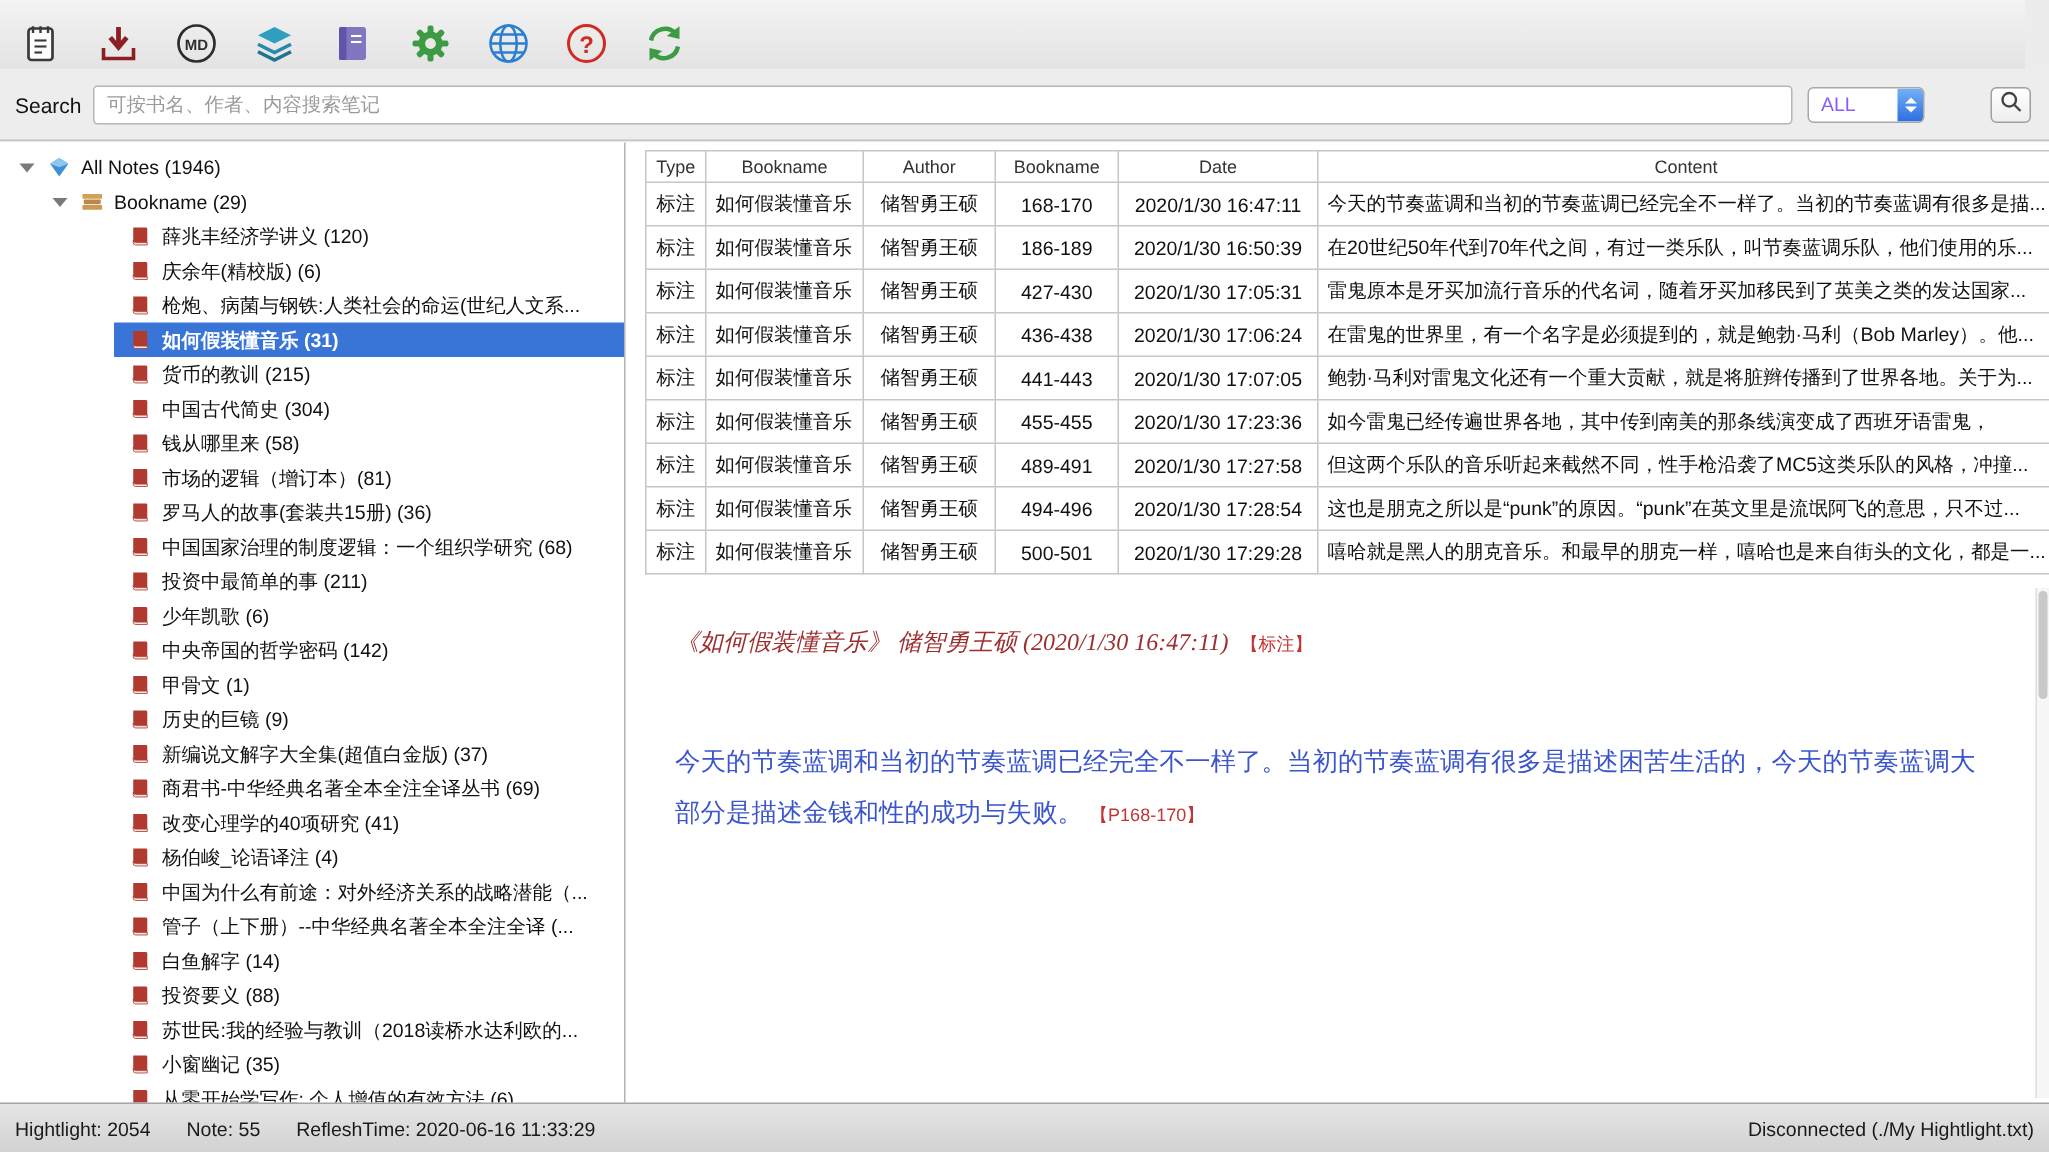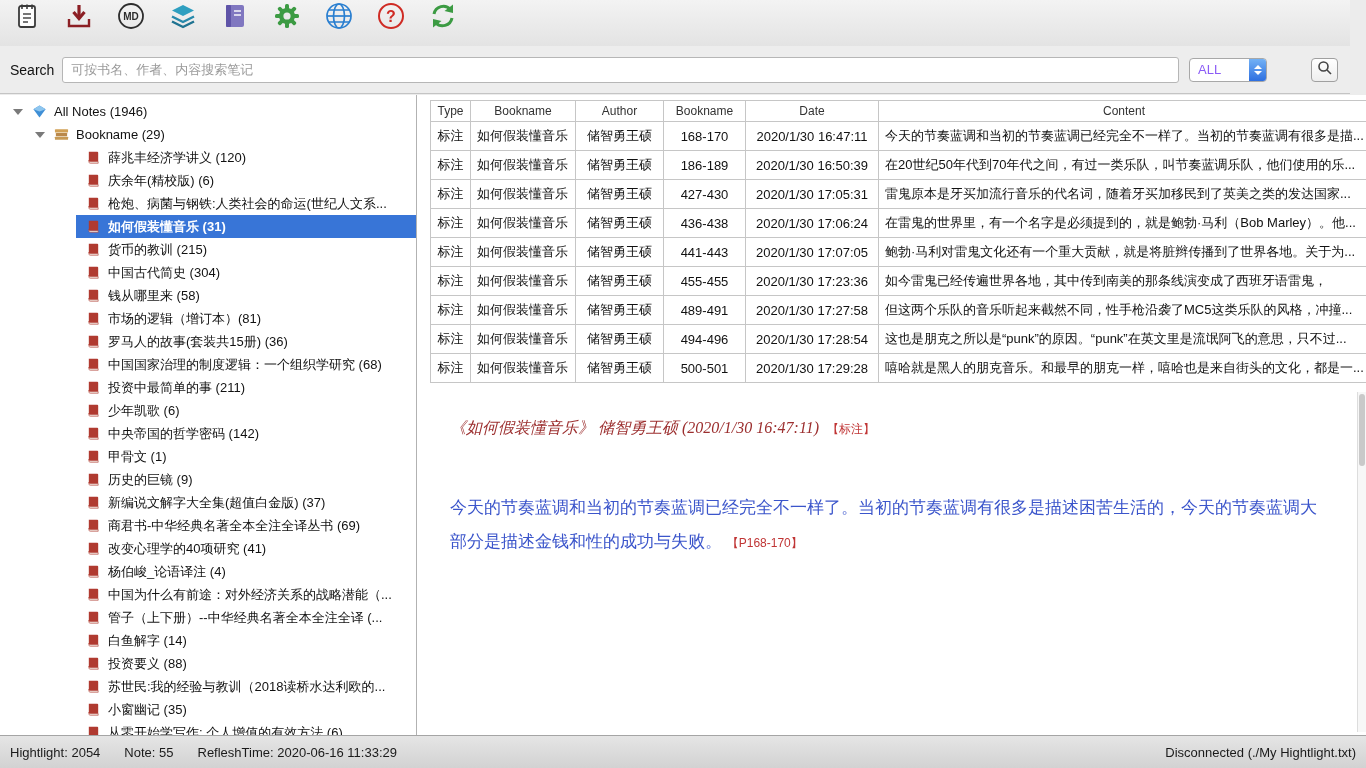--- a/index.html
+++ b/index.html
@@ -4,27 +4,27 @@
 <style>
   * { margin:0; padding:0; box-sizing:border-box; }
   html,body { width:1366px; height:768px; overflow:hidden; }
   body { font-family:"Liberation Sans","DejaVu Sans",sans-serif; background:#ececec; position:relative; }
 
   .window { position:absolute; inset:0; }
 
   
   .toolbar { position:absolute; top:0; left:0; right:16px; height:48px;
     background:linear-gradient(#f3f3f3,#e3e3e3); border-bottom:1px solid #c9c9c9;
-    display:flex; align-items:flex-start; padding-left:10px; }
+    display:flex; align-items:flex-end; padding-left:10px; }
   .tb-btn { width:34px; height:34px; margin-right:18px; background:transparent; border:none;
     display:flex; align-items:center; justify-content:center; cursor:default; }
   .tb-btn svg { width:30px; height:30px; }
 
   
-  .search-row { position:absolute; top:46px; left:0; right:16px; height:48px; background:#ededed;
+  .search-row { position:absolute; top:46px; left:0; right:0; height:48px; background:#ededed;
     border-bottom:1px solid #c4c4c4; display:flex; align-items:center; padding:0 10px; }
   .search-label { font-size:14px; color:#111; margin-right:8px; }
   .search-input { flex:1; height:26px; border:1px solid #b6b6b6; border-radius:3px;
     padding:0 8px; font-size:13px; color:#333; background:#fff; outline:none; }
   .search-input::placeholder { color:#9a9a9a; }
   .combo { width:78px; height:24px; margin-left:10px; background:#fff; border:1px solid #a8a8a8;
     border-radius:4px; display:flex; align-items:center; overflow:hidden; }
   .combo-value { flex:1; font-size:13px; padding-left:8px; color:#8b5cf6; }
   .combo-stepper { width:17px; height:100%; background:linear-gradient(#72b1f5,#2e6fe0);
     display:flex; flex-direction:column; align-items:center; justify-content:center; gap:2px; }

